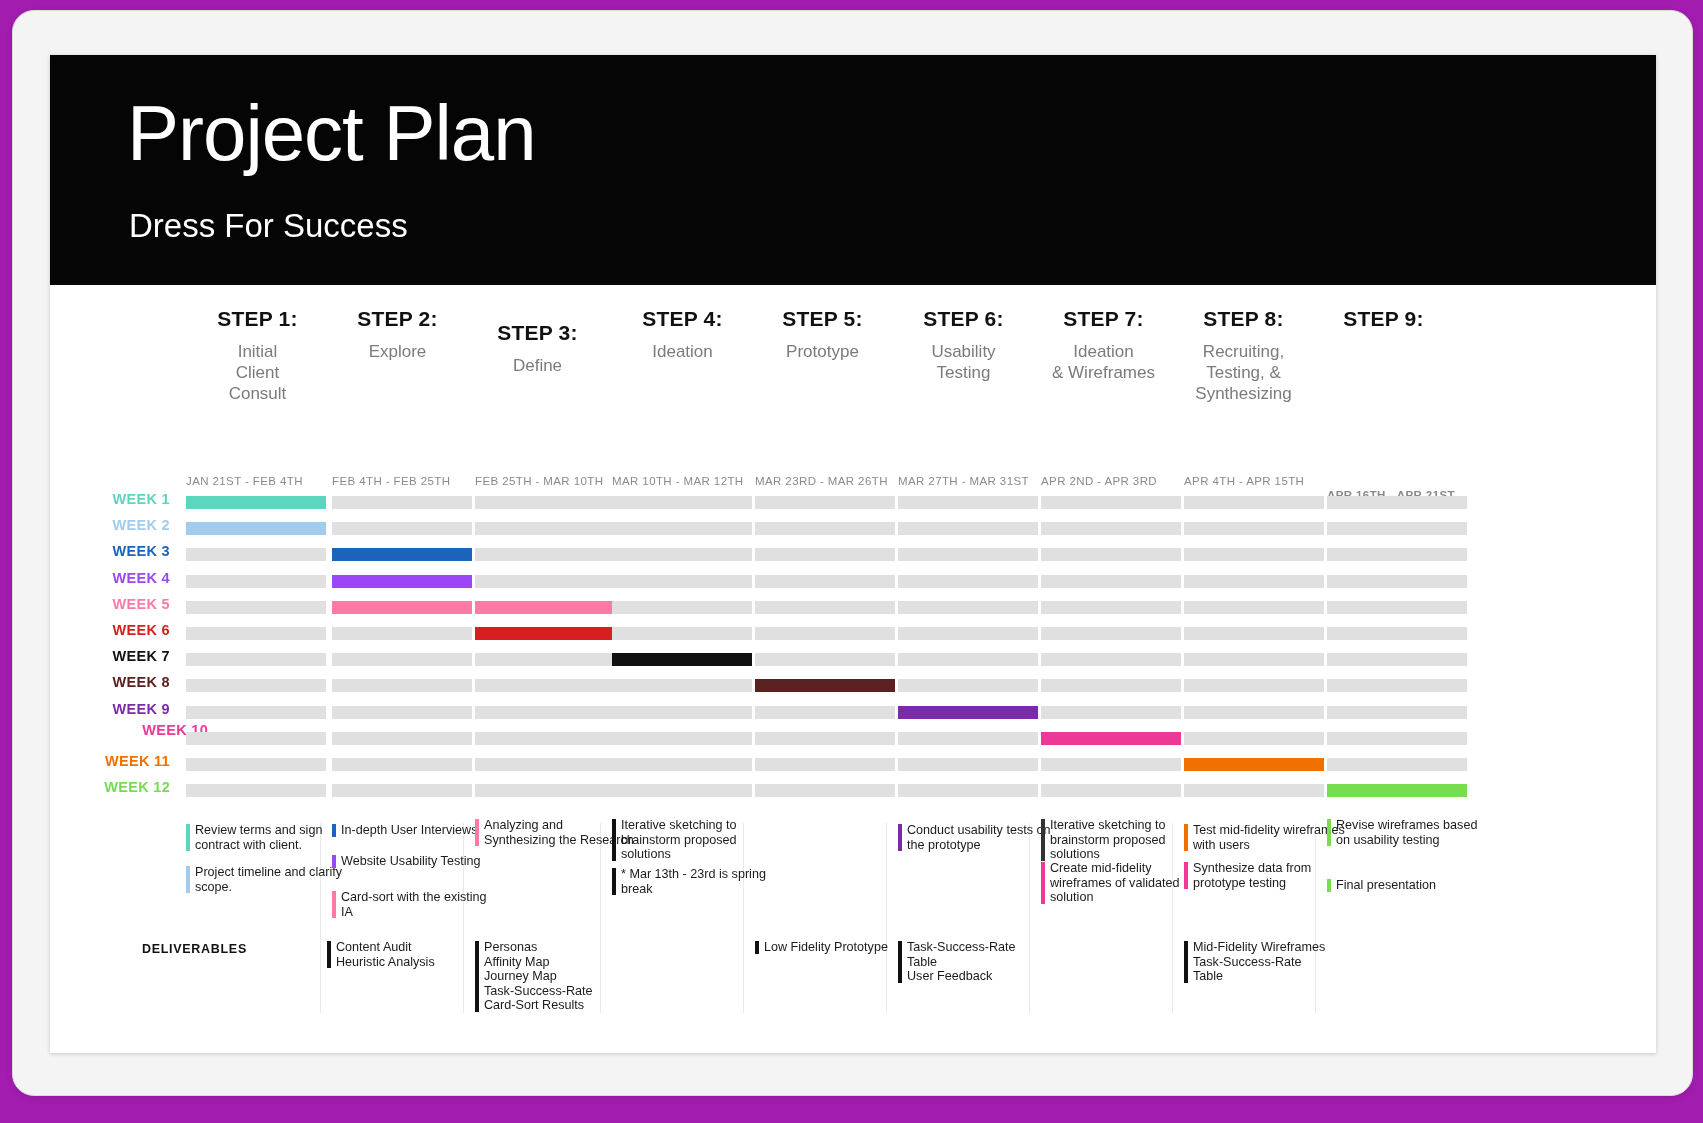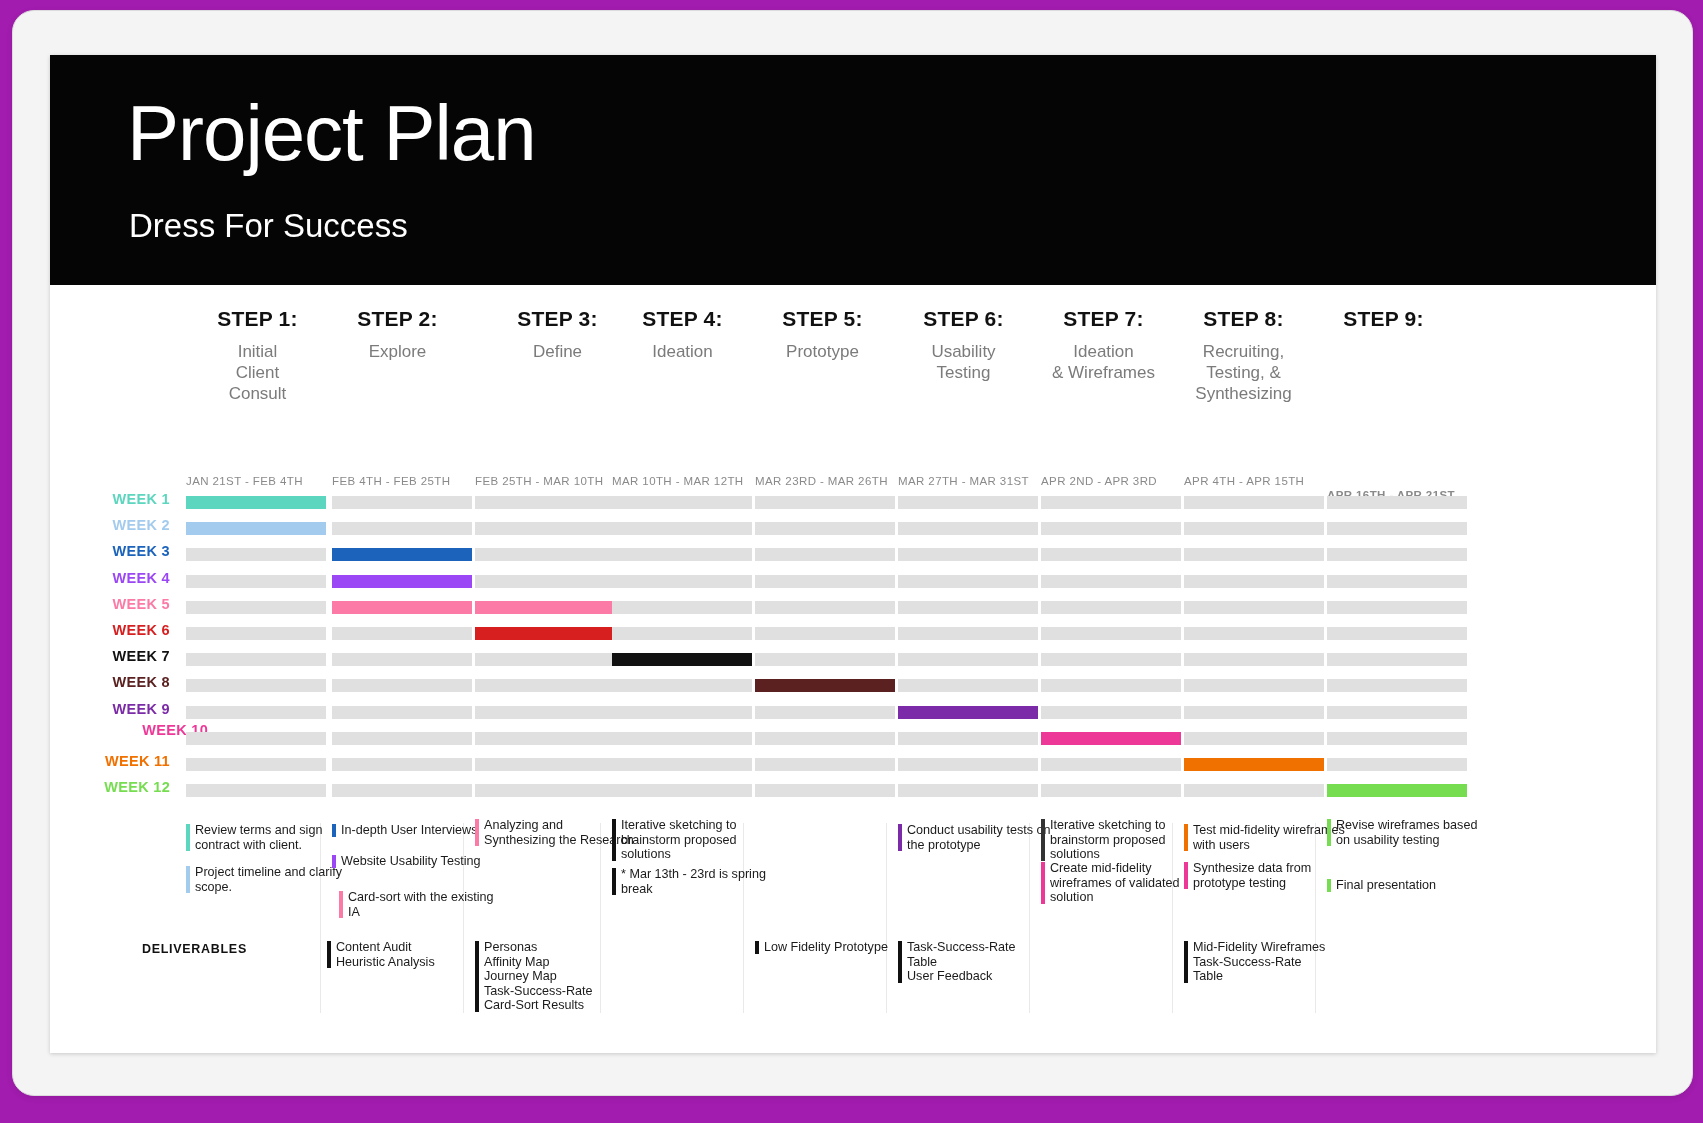--- a/index.html
+++ b/index.html
@@ -134,21 +134,21 @@
 
       <div id="step-headers">
           <div class="step-col" style="left: 120px; width: 175px;">
             <div class="step-num">STEP 1:</div>
             <div class="step-name">Initial<br>Client<br>Consult</div>
           </div>
           <div class="step-col" style="left: 260px; width: 175px;">
             <div class="step-num">STEP 2:</div>
             <div class="step-name">Explore</div>
           </div>
-          <div class="step-col" style="left: 420px; width: 175px;">
+          <div class="step-col" style="left: 400px; width: 175px; margin-top: 14px;">
             <div class="step-num">STEP 3:</div>
             <div class="step-name">Define</div>
           </div>
           <div class="step-col" style="left: 545px; width: 175px;">
             <div class="step-num">STEP 4:</div>
             <div class="step-name">Ideation</div>
           </div>
           <div class="step-col" style="left: 685px; width: 175px;">
             <div class="step-num">STEP 5:</div>
             <div class="step-name">Prototype</div>
@@ -324,21 +324,21 @@
             <span class="txt">Project timeline and clarify scope.</span>
           </div>
           <div class="note" style="left: 282px; top: 538px; width: 152px;">
             <span class="accent" style="background: rgb(28, 99, 188);"></span>
             <span class="txt">In-depth User Interviews</span>
           </div>
           <div class="note" style="left: 282px; top: 569px; width: 152px;">
             <span class="accent" style="background: rgb(155, 71, 245);"></span>
             <span class="txt">Website Usability Testing</span>
           </div>
-          <div class="note" style="left: 282px; top: 605px; width: 152px; margin-left: 7px;">
+          <div class="note" style="left: 282px; top: 605px; width: 152px;">
             <span class="accent" style="background: rgb(251, 123, 166);"></span>
             <span class="txt">Card-sort with the existing IA</span>
           </div>
           <div class="note" style="left: 425px; top: 533px; width: 152px;">
             <span class="accent" style="background: rgb(251, 123, 166);"></span>
             <span class="txt">Analyzing and Synthesizing the Research</span>
           </div>
           <div class="note" style="left: 562px; top: 533px; width: 152px;">
             <span class="accent" style="background: rgb(17, 17, 17);"></span>
             <span class="txt">Iterative sketching to brainstorm proposed solutions</span>

